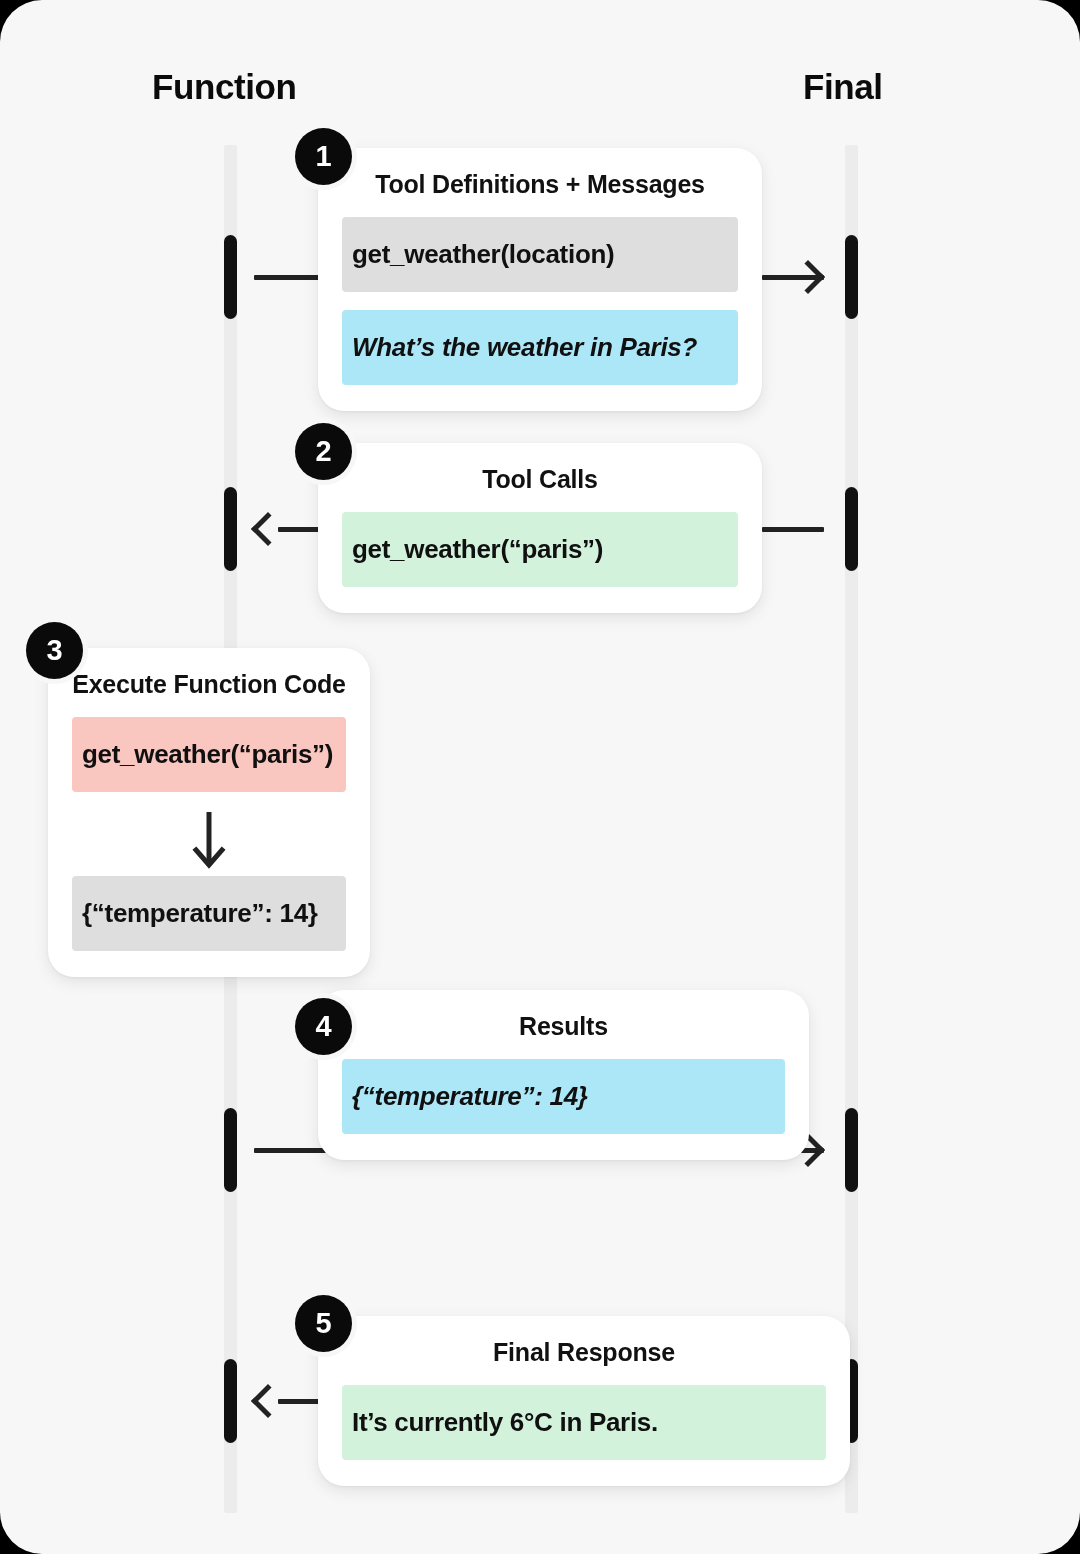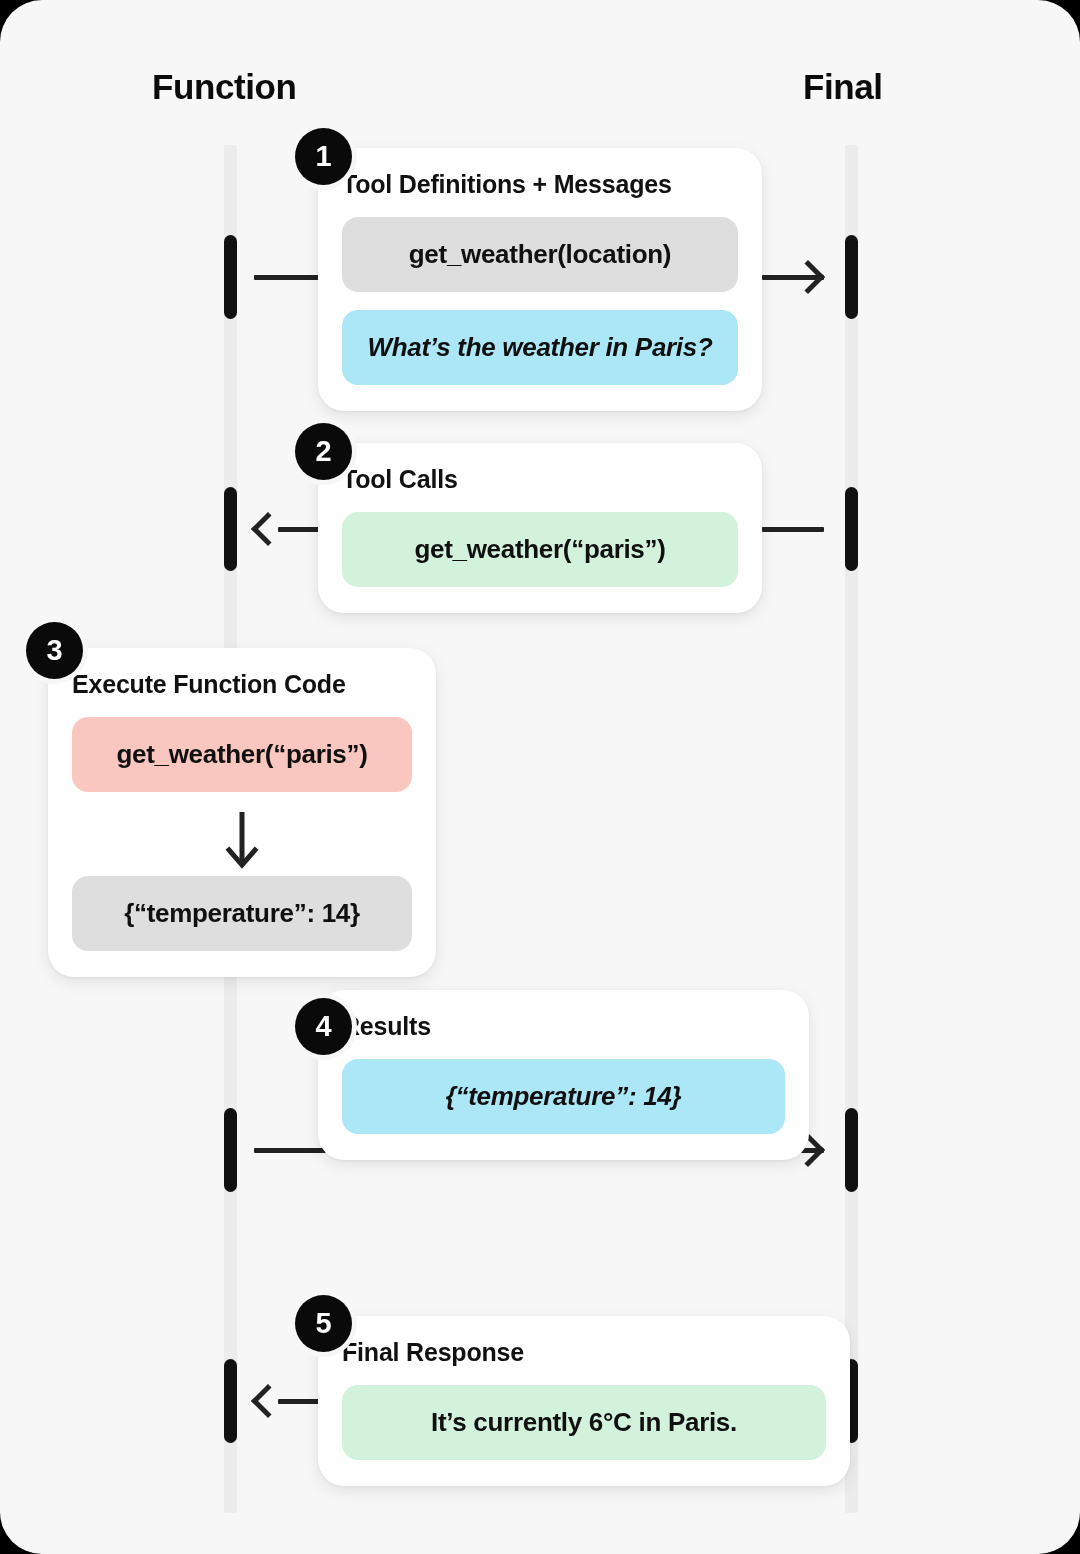--- a/index.html
+++ b/index.html
@@ -73,29 +73,29 @@
     position: absolute;
     background: #fff;
     border-radius: 26px;
     box-shadow: 0 5px 16px rgba(0,0,0,0.09), 0 1px 3px rgba(0,0,0,0.05);
     padding: 22px 24px 26px 24px;
   }
   .card-title {
     font-size: 25px;
     font-weight: 700;
     color: #111;
+    text-align: center;
     letter-spacing: -0.2px;
     margin-bottom: 18px;
   }
   .chip {
-    border-radius: 16px;
+    border-radius: 4px;
     font-size: 26px;
     font-weight: 700;
     color: #101010;
-    text-align: center;
     letter-spacing: -0.3px;
     padding: 22px 10px;
     margin-bottom: 18px;
     white-space: nowrap;
     overflow: hidden;
   }
   .chip:last-child { margin-bottom: 0; }
   .chip.gray  { background: #dedede; }
   .chip.blue  { background: #ace7f8; font-style: italic; }
   .chip.green { background: #d3f2dc; }
@@ -157,21 +157,21 @@
   <div class="conn" style="left:762px; top:527px; width:62px;"></div>
   <div class="arrowhead left" style="left:256px; top:517px;"></div>
 
   <div class="badge" style="left:295px; top:423px;">2</div>
   <div class="card" style="left:318px; top:443px; width:444px;">
     <div class="card-title">Tool Calls</div>
     <div class="chip green">get_weather(“paris”)</div>
   </div>
 
   <div class="badge" style="left:26px; top:622px;">3</div>
-  <div class="card" style="left:48px; top:648px; width:388px;">
+  <div class="card" style="left:48px; top:648px; width:322px;">
     <div class="card-title">Execute Function Code</div>
     <div class="chip pink">get_weather(“paris”)</div>
     <div class="down-arrow">
       <svg width="34" height="62" viewBox="0 0 34 62" aria-hidden="true">
         <line x1="17" y1="2" x2="17" y2="52" stroke="#222" stroke-width="5"></line>
         <polyline points="4,40 17,55 30,40" fill="none" stroke="#222" stroke-width="5" stroke-linecap="square"></polyline>
       </svg>
     </div>
     <div class="chip gray">{“temperature”: 14}</div>
   </div>

